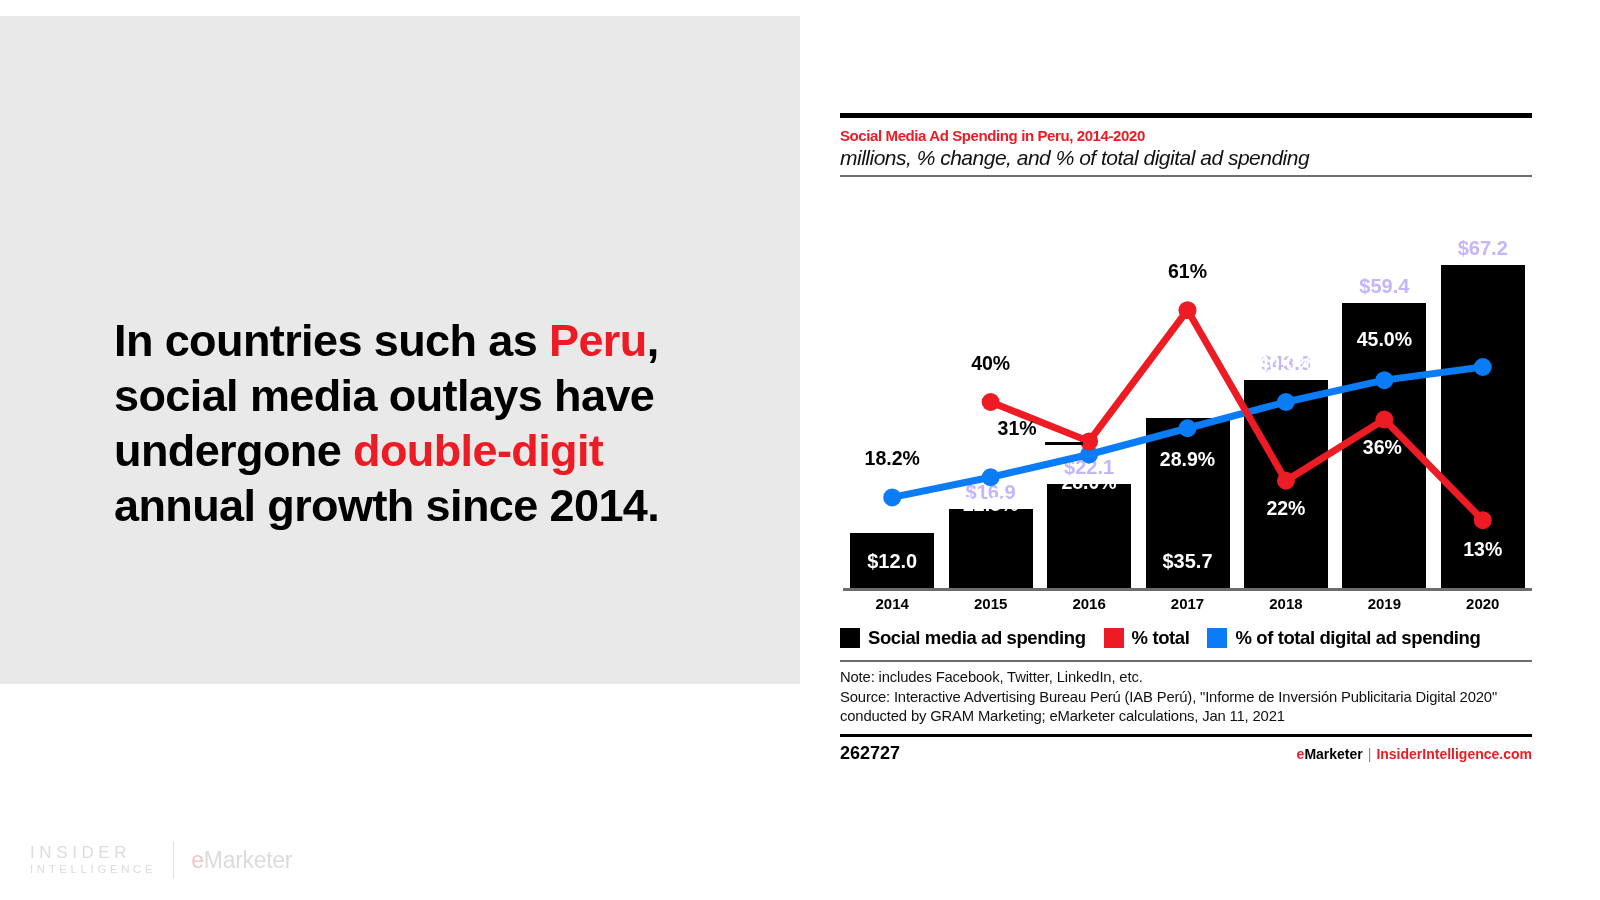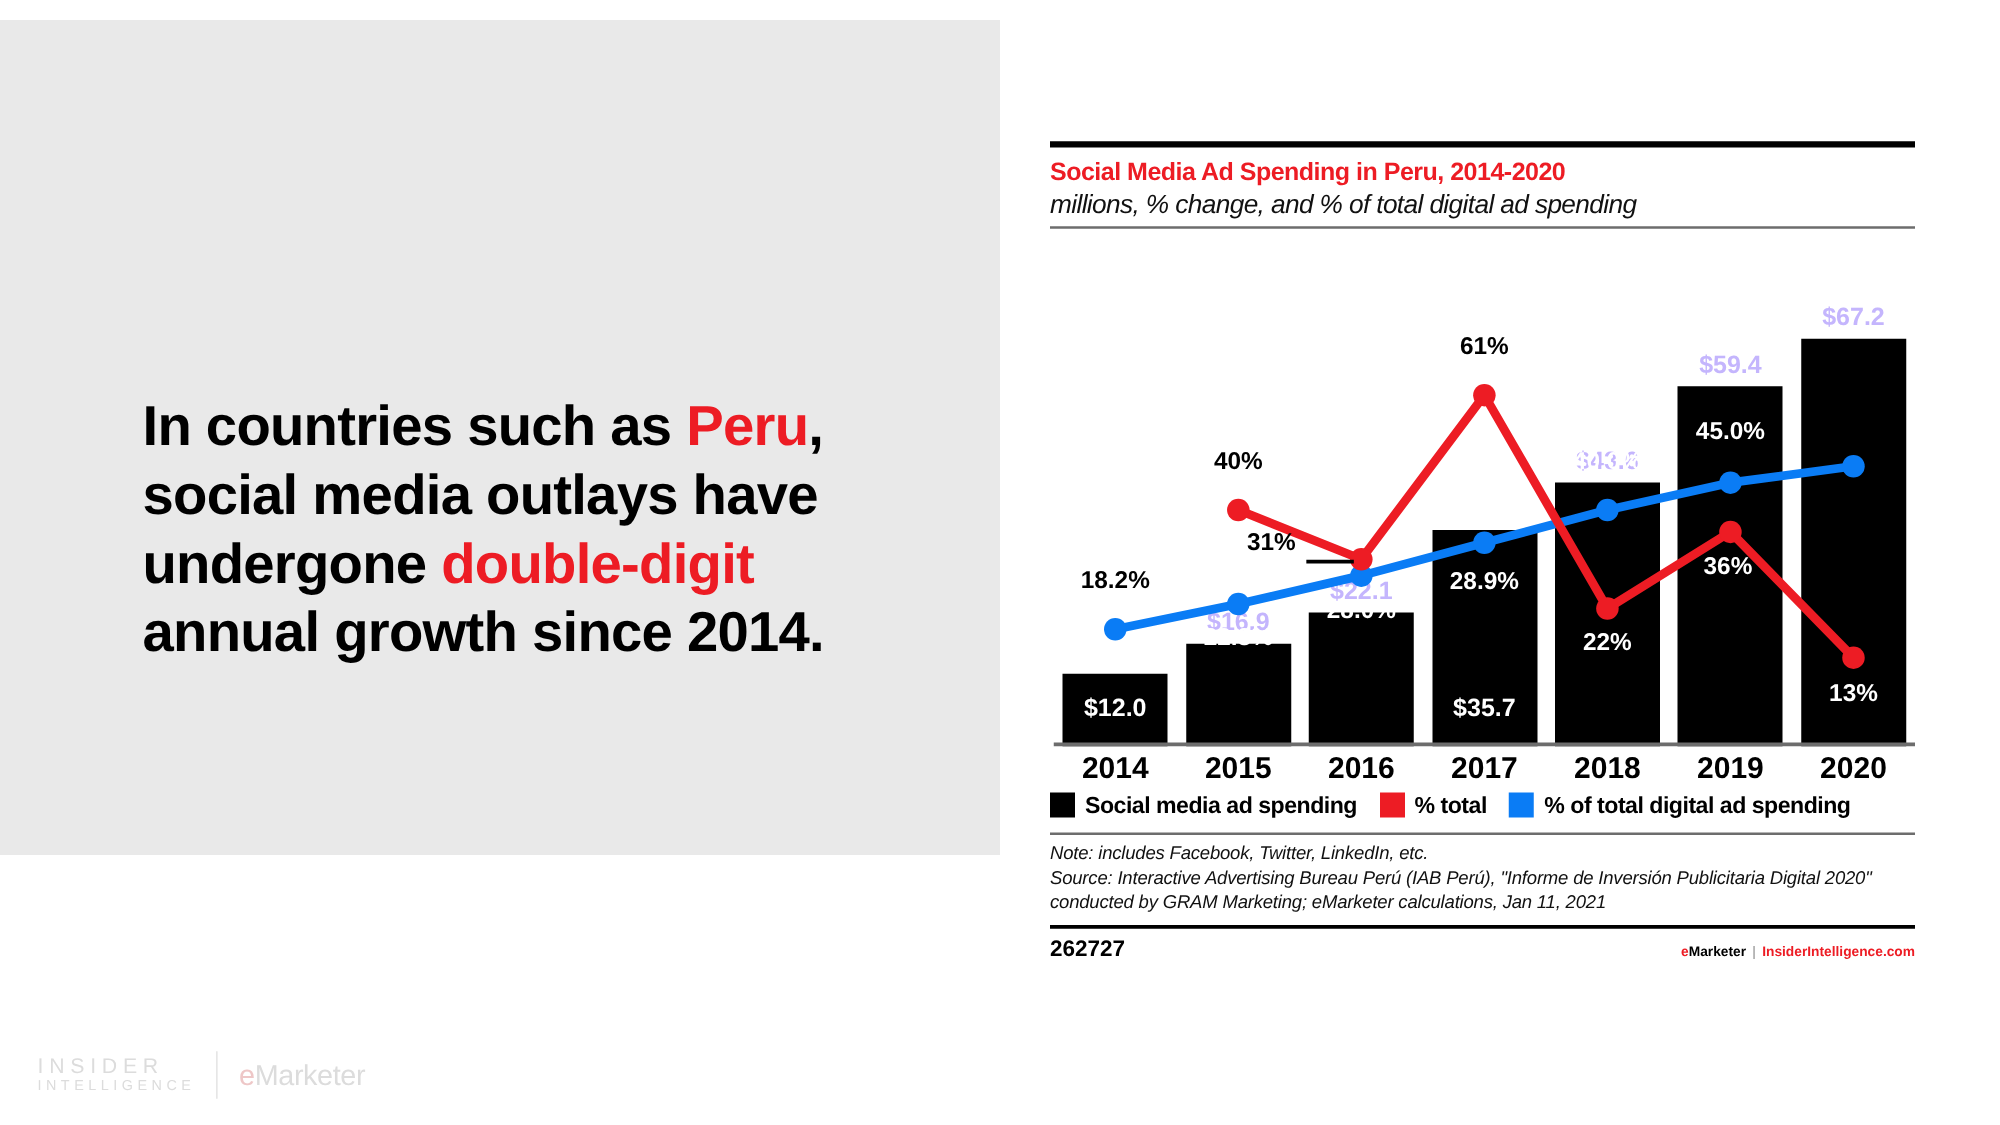--- a/index.html
+++ b/index.html
@@ -39,21 +39,21 @@
   .bl-div { width: 1px; height: 38px; background: #dedede; }
   .bl-emarketer { font-size: 23px; color: #dcdcdc; letter-spacing: -0.3px; }
   .bl-emarketer .e { color: #eec7c7; }
 
   
   .chart-card {
     position: absolute; left: 840px; top: 113px; width: 692px;
   }
   .rule-top { height: 5px; background: #000; }
   .chart-title {
-    font-size: 20px; font-weight: bold; color: #ed1c24;
+    font-size: 15px; font-weight: bold; color: #ed1c24;
     letter-spacing: -0.4px; margin-top: 9px; white-space: nowrap;
   }
   .chart-subtitle {
     font-size: 21px; font-style: italic; color: #111;
     letter-spacing: -0.5px; margin-top: 2px; white-space: nowrap;
   }
   .rule-sub { height: 2px; background: #6d6d6d; margin-top: 5px; }
 
   
   .plot { position: relative; height: 410px; margin-top: 4px; }
@@ -80,44 +80,44 @@
     position: absolute; transform: translateX(-50%);
     font-size: 19.5px; font-weight: bold; white-space: nowrap;
   }
   .pt-lbl.white { color: #fff; }
   .pt-lbl.black { color: #000; }
 
   
   .xaxis { position: relative; height: 30px; }
   .xtick {
     position: absolute; transform: translateX(-50%);
-    font-size: 24px; font-weight: bold; color: #000; top: 4px;
+    font-size: 15px; font-weight: bold; color: #000; top: 4px;
   }
 
   
   .legend {
     display: flex; align-items: center; gap: 18px;
     margin-top: 6px; white-space: nowrap;
   }
   .leg-item { display: flex; align-items: center; gap: 8px; }
   .leg-sw { width: 20px; height: 20px; flex: none; }
   .leg-tx { font-size: 18.5px; font-weight: bold; color: #000; letter-spacing: -0.4px; }
 
   .rule-notes { height: 2px; background: #6d6d6d; margin-top: 11px; }
   .notes {
-    margin-top: 6px; font-size: 14.8px; font-style: italic;
+    margin-top: 6px; font-size: 14.8px; 
     color: #111; line-height: 1.33; letter-spacing: -0.15px;
   }
   .rule-foot { height: 3px; background: #000; margin-top: 7px; }
   .footer-row {
     display: flex; justify-content: space-between; align-items: baseline;
     margin-top: 6px;
   }
   .foot-id { font-size: 18px; font-weight: bold; color: #000; }
-  .foot-brand { font-size: 11px; font-weight: bold; color: #000; }
+  .foot-brand { font-size: 14px; font-weight: bold; color: #000; }
   .foot-brand .em-e { color: #ed1c24; }
   .foot-brand .bar-sep { color: #888; margin: 0 5px; font-weight: 400; }
   .foot-brand .site { color: #ed1c24; }
 </style>
 </head>
 <body>
 
 <div id="root">
 
   <div class="left-panel">

